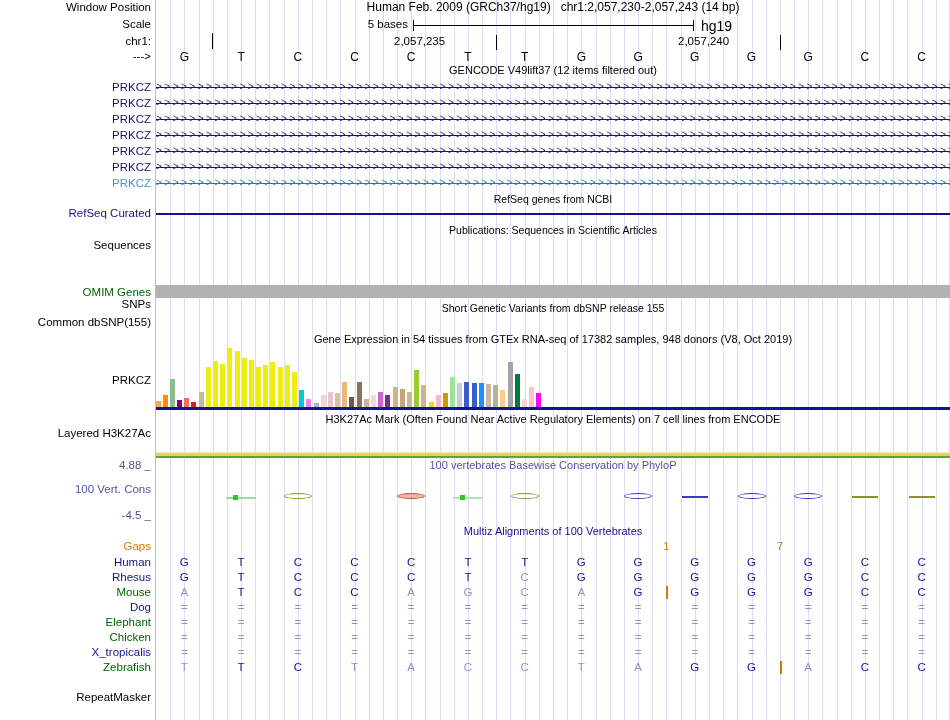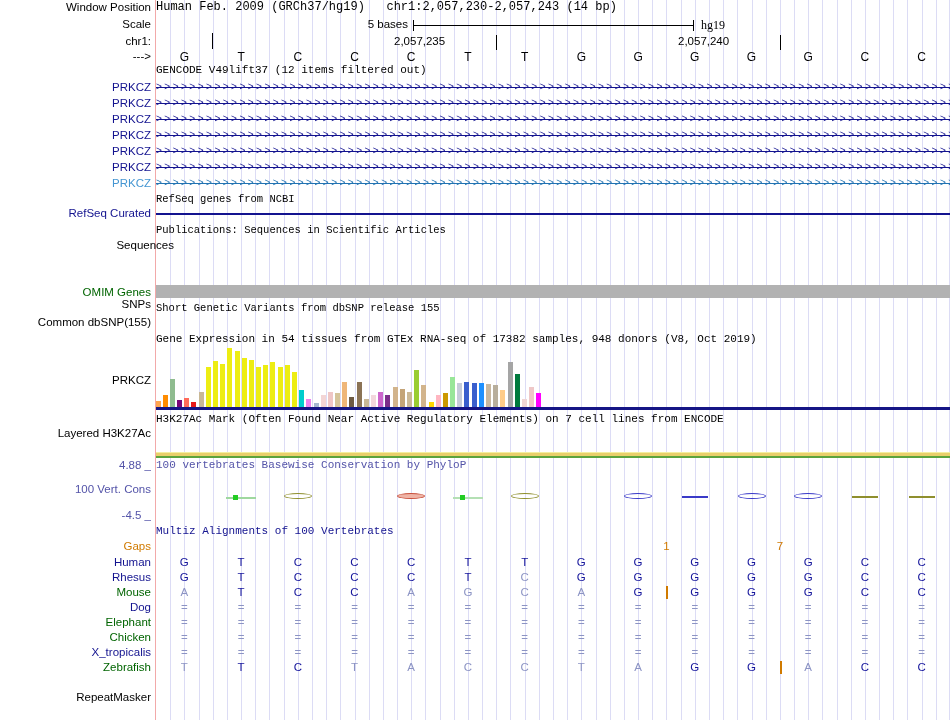--- a/index.html
+++ b/index.html
@@ -4,49 +4,49 @@
 <style>
   :root{
     --navy:#13138F; --green:#006400; --slate:#5353A8; --orange:#D07A00;
   }
   *{margin:0;padding:0;box-sizing:border-box;}
   body{background:#fff;font-family:"Liberation Sans",sans-serif;}
   #canvas{position:relative;width:950px;height:720px;background:#fff;overflow:hidden;}
   .grid{position:absolute;top:0;width:1px;height:720px;z-index:0;}
   .edge{position:absolute;top:0;width:1px;height:720px;z-index:1;}
   .lbl{position:absolute;left:0;width:151px;text-align:right;font-size:11.5px;line-height:13px;color:#000;z-index:3;white-space:nowrap;}
-  .title{position:absolute;left:156px;width:794px;text-align:left;font-size:11px;line-height:13px;color:#000;z-index:3;white-space:pre;font-family:Liberation Mono, monospace;}
+  .title{position:absolute;left:156px;width:794px;text-align:center;font-size:11px;line-height:13px;color:#000;z-index:3;white-space:pre;}
   .vtick{position:absolute;width:1px;background:#000;z-index:3;}
   .pos{position:absolute;width:100px;font-size:11.5px;line-height:13px;z-index:3;}
   .seqch{position:absolute;width:24px;text-align:center;font-size:12px;line-height:14px;color:#000;z-index:3;}
   .generow{position:absolute;left:156px;width:794px;height:14px;overflow:hidden;z-index:2;font-size:10px;letter-spacing:2.5px;line-height:14px;white-space:nowrap;}
   .geneline{position:absolute;left:156px;width:794px;height:1px;z-index:2;}
   .band{position:absolute;left:156px;width:794px;z-index:2;}
   .bar{position:absolute;width:5px;z-index:2;}
   .mz{position:absolute;width:24px;text-align:center;font-size:11.5px;line-height:14px;z-index:3;}
   .mz.d{color:#14149B;} .mz.l{color:#8C94C4;}
   .consmark{position:absolute;z-index:2;}
   .gapnum{position:absolute;width:20px;text-align:center;font-size:11.5px;line-height:13px;color:var(--orange);z-index:3;}
   .instick{position:absolute;width:2px;z-index:3;}
 
   #t-main{top:1px;font-size:12px;}
   #lbl-winpos{top:1px;} #lbl-scale{top:18px;} #lbl-chrom{top:35px;} #lbl-strand{top:50px;}
   #scale-text{position:absolute;left:300px;width:108px;text-align:right;top:18px;font-size:11.5px;z-index:3;}
   #scale-line{position:absolute;left:413px;top:25px;width:281px;height:1px;background:#000;z-index:3;}
   #scale-tick-l{left:413px;top:20px;height:11px;} #scale-tick-r{left:693px;top:20px;height:11px;}
-  #hg19{position:absolute;left:701px;top:18px;font-size:12px;z-index:3;font-family:Liberation Serif, serif;}
+  #hg19{position:absolute;left:701px;top:18px;font-size:14px;z-index:3;}
   #chrom-tick{left:212px;top:33px;height:16px;}
   #pos-left{left:394px;top:35px;} #pos-left-tick{left:496px;top:35px;height:15px;}
   #pos-right{left:678px;top:35px;} #pos-right-tick{left:780px;top:35px;height:15px;}
   #t-gencode{top:64px;}
   #t-refseq{top:193px;font-size:10.5px;}
   #refseq-line{top:213px;height:2px;background:var(--navy);}
   #lbl-refseq{top:207px;color:var(--navy);}
   #t-pubs{top:224px;font-size:10.5px;}
-  #lbl-sequences{top:239px;margin-left:23px;} #lbl-snps{top:254px;margin-top:44px;}
+  #lbl-sequences{top:239px;} #lbl-snps{top:254px;margin-top:44px;}
   #t-omim{top:271px;color:var(--green);}
   #omim-bar{top:285px;height:13px;background:#B2B2B2;}
   #lbl-omim{top:286px;color:var(--green);}
   #t-dbsnp{top:302px;font-size:10.5px;}
   #lbl-dbsnp{top:316px;}
   #t-gtex{top:333px;}
   #lbl-gtex{top:374px;}
   #gtex-base{top:407px;height:3px;background:#151585;}
   #t-h3k{top:413px;}
   #lbl-h3k{top:427px;}

